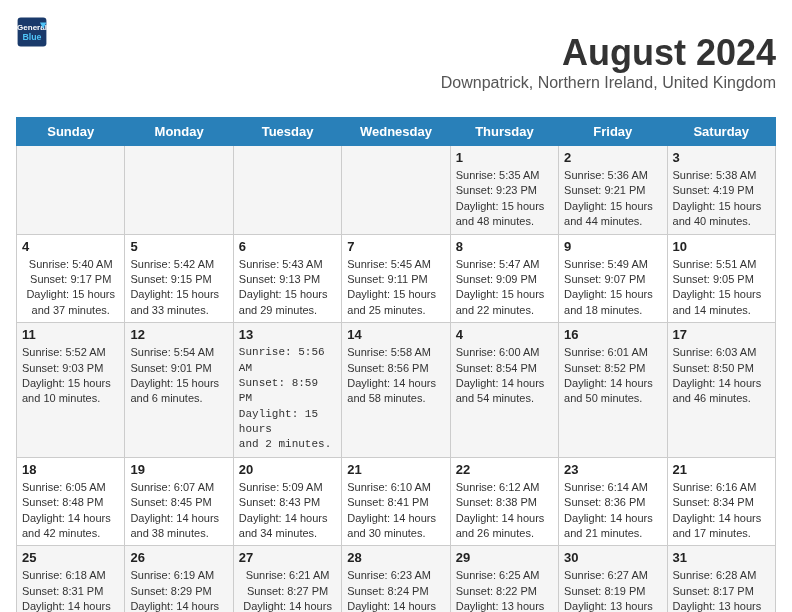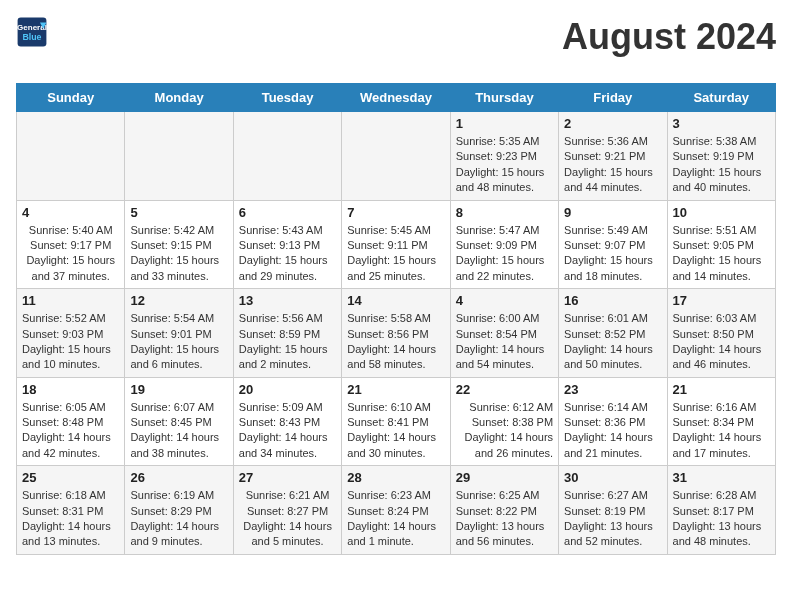--- a/index.html
+++ b/index.html
@@ -21,20 +21,21 @@
       display: flex;
       align-items: center;
       gap: 4px;
     }
     .logo-icon {
       width: 32px;
       height: 32px;
     }
     .title-area {
       text-align: right;
+      margin-top: 16px;
     }
     .main-title {
       font-size: 36px;
       font-weight: bold;
       color: #333;
     }
     .subtitle {
       font-size: 16px;
       color: #555;
       font-weight: normal;
@@ -92,20 +93,21 @@
   <div class="logo">
     <svg class="logo-icon" viewBox="0 0 40 40">
       <rect x="2" y="2" width="36" height="36" rx="4" fill="#1a3a6b"></rect>
       <text x="20" y="18" text-anchor="middle" fill="white" font-size="10" font-weight="bold" font-family="Arial">General</text>
       <text x="20" y="30" text-anchor="middle" fill="#4fc3f7" font-size="11" font-weight="bold" font-family="Arial">Blue</text>
       <polygon points="30,8 38,8 34,16" fill="#4fc3f7"></polygon>
     </svg>
   </div>
   <div class="title-area">
     <div class="main-title">August 2024</div>
+    <div class="subtitle">Downpatrick, Northern Ireland, United Kingdom</div>
   </div>
 </div>
 
 <table>
   <thead>
     <tr>
     <th>Sunday</th>
         <th>Monday</th>
         <th>Tuesday</th>
         <th>Wednesday</th>
@@ -130,21 +132,21 @@
         <td>
           <span class="day-num">2</span>
           <div class="day-detail" style="white-space: pre-line;">Sunrise: 5:36 AM
 Sunset: 9:21 PM
 Daylight: 15 hours
 and 44 minutes.</div>
         </td>
         <td>
           <span class="day-num">3</span>
           <div class="day-detail" style="white-space: pre-line;">Sunrise: 5:38 AM
-Sunset: 9:19 PM
+Sunset: 4:19 PM
 Daylight: 15 hours
 and 40 minutes.</div>
         </td>
       </tr>
       <tr>
         <td>
           <span class="day-num">4</span>
           <div class="day-detail" style="white-space: pre-line; text-align: center;">Sunrise: 5:40 AM
 Sunset: 9:17 PM
 Daylight: 15 hours
@@ -203,21 +205,21 @@
         </td>
         <td>
           <span class="day-num">12</span>
           <div class="day-detail" style="white-space: pre-line;">Sunrise: 5:54 AM
 Sunset: 9:01 PM
 Daylight: 15 hours
 and 6 minutes.</div>
         </td>
         <td>
           <span class="day-num">13</span>
-          <div class="day-detail" style="white-space: pre-line;">Sunrise: 5:56 AM
+          <div class="day-detail" style="white-space: pre-line; font-family: Liberation Mono, monospace;">Sunrise: 5:56 AM
 Sunset: 8:59 PM
 Daylight: 15 hours
 and 2 minutes.</div>
         </td>
         <td>
           <span class="day-num">14</span>
           <div class="day-detail" style="white-space: pre-line;">Sunrise: 5:58 AM
 Sunset: 8:56 PM
 Daylight: 14 hours
 and 58 minutes.</div>
@@ -268,21 +270,21 @@
         </td>
         <td>
           <span class="day-num">21</span>
           <div class="day-detail" style="white-space: pre-line;">Sunrise: 6:10 AM
 Sunset: 8:41 PM
 Daylight: 14 hours
 and 30 minutes.</div>
         </td>
         <td>
           <span class="day-num">22</span>
-          <div class="day-detail" style="white-space: pre-line; text-align: right;">Sunrise: 6:12 AM
+          <div class="day-detail" style="white-space: pre-line;">Sunrise: 6:12 AM
 Sunset: 8:38 PM
 Daylight: 14 hours
 and 26 minutes.</div>
         </td>
         <td>
           <span class="day-num">23</span>
           <div class="day-detail" style="white-space: pre-line;">Sunrise: 6:14 AM
 Sunset: 8:36 PM
 Daylight: 14 hours
 and 21 minutes.</div>

